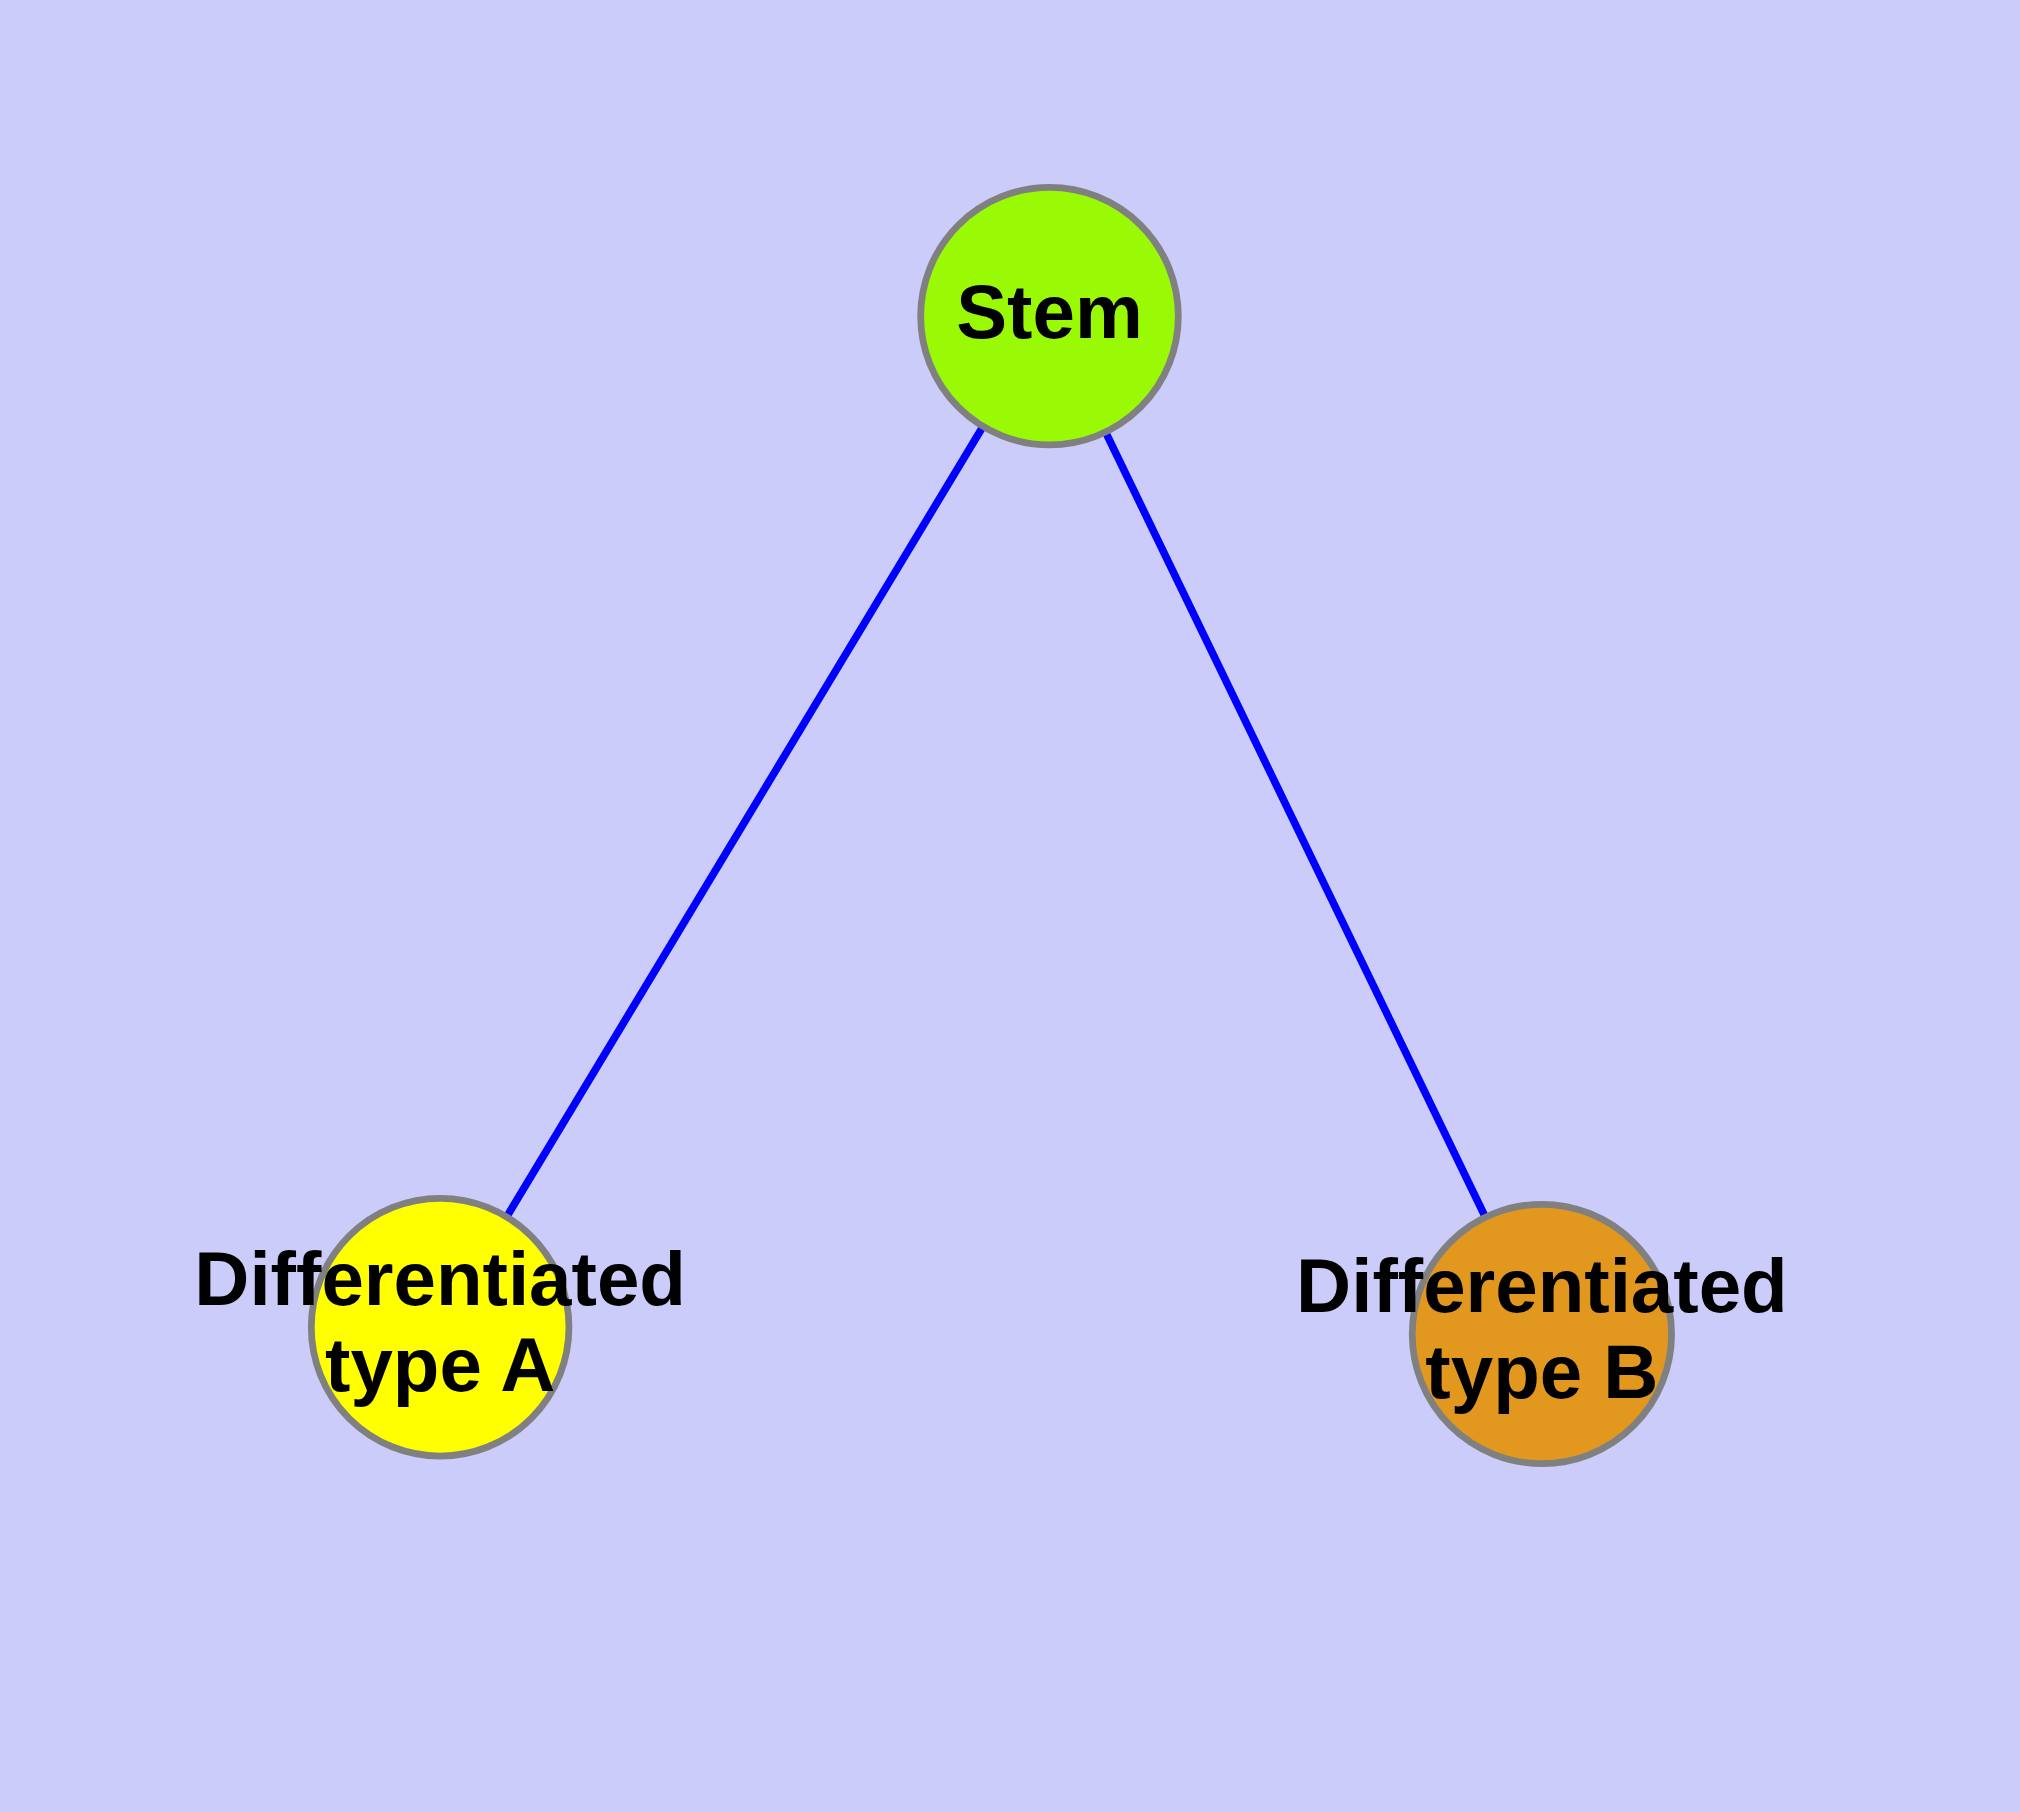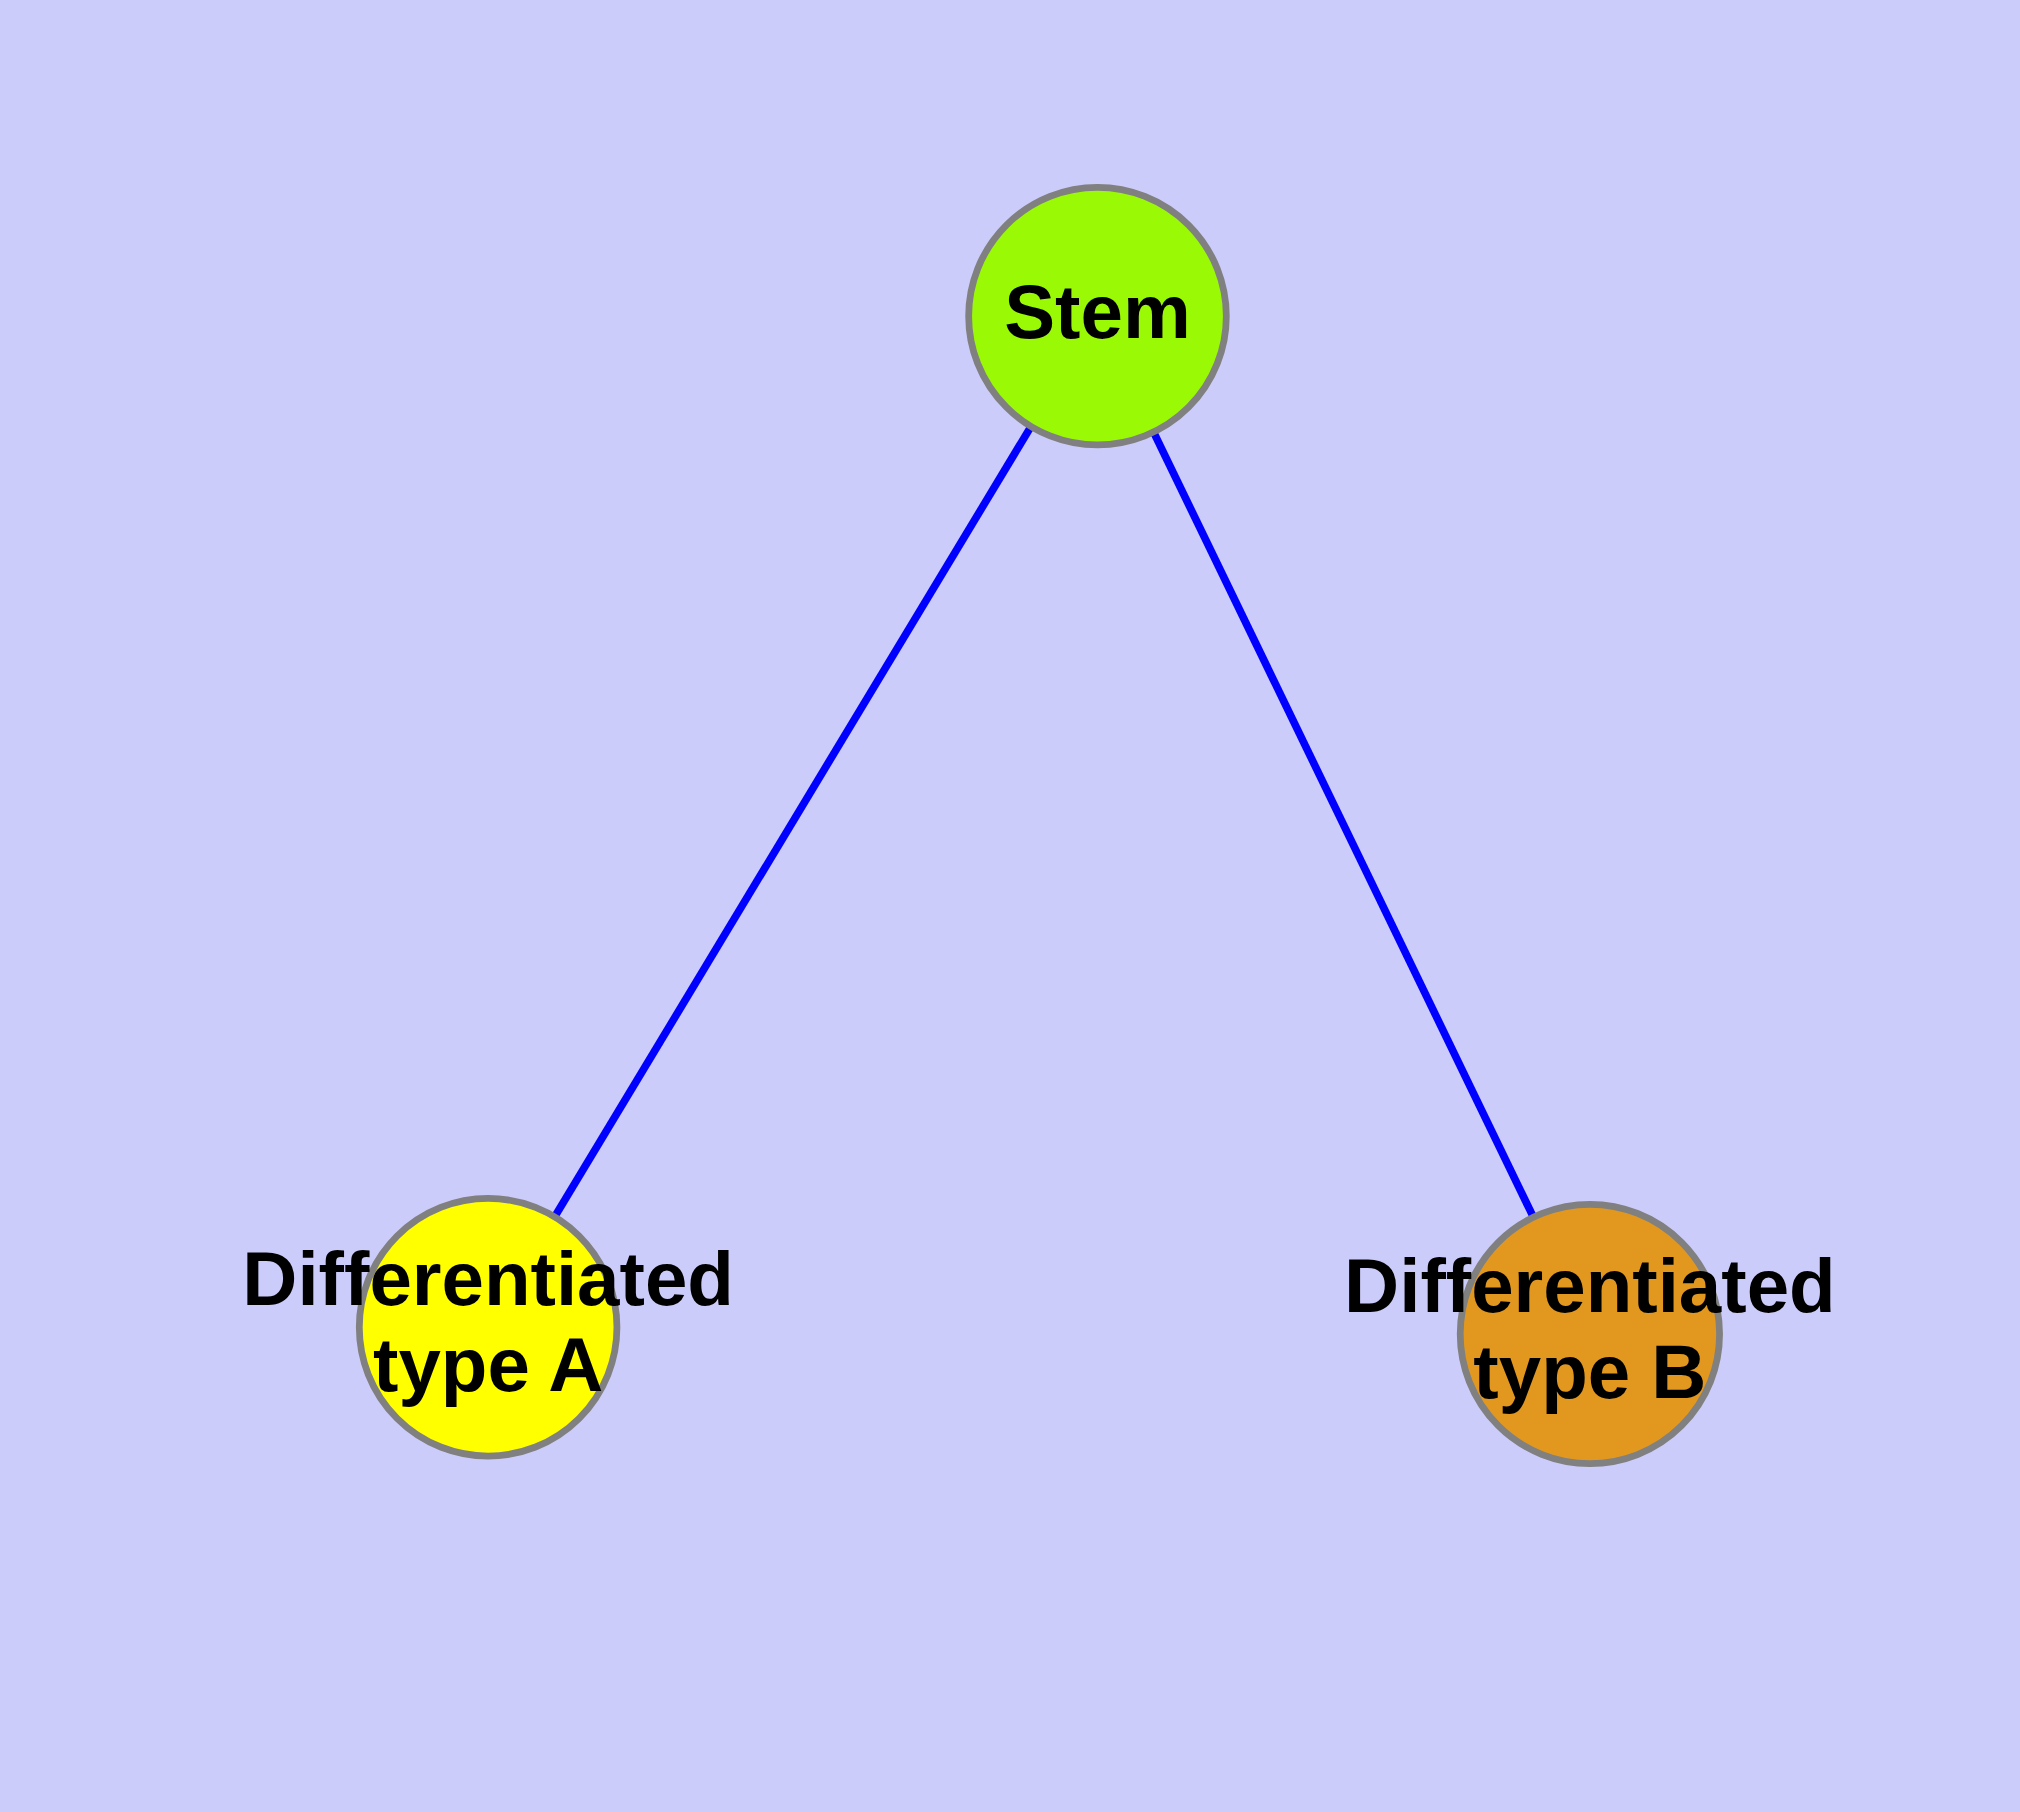--- a/index.html
+++ b/index.html
@@ -7,21 +7,20 @@
     padding: 0;
     background: #ccccfa;
   }
   #canvas {
     position: relative;
     width: 1881px;
     height: 1812px;
     background: #ccccfa;
     overflow: hidden;
     font-family: "Liberation Sans", sans-serif;
-    margin-left: 48px;
   }
   #graph-svg {
     position: absolute;
     left: 0;
     top: 0;
     width: 2021px;
     height: 1812px;
   }
   .edge-line {
     stroke: #0000ff;

